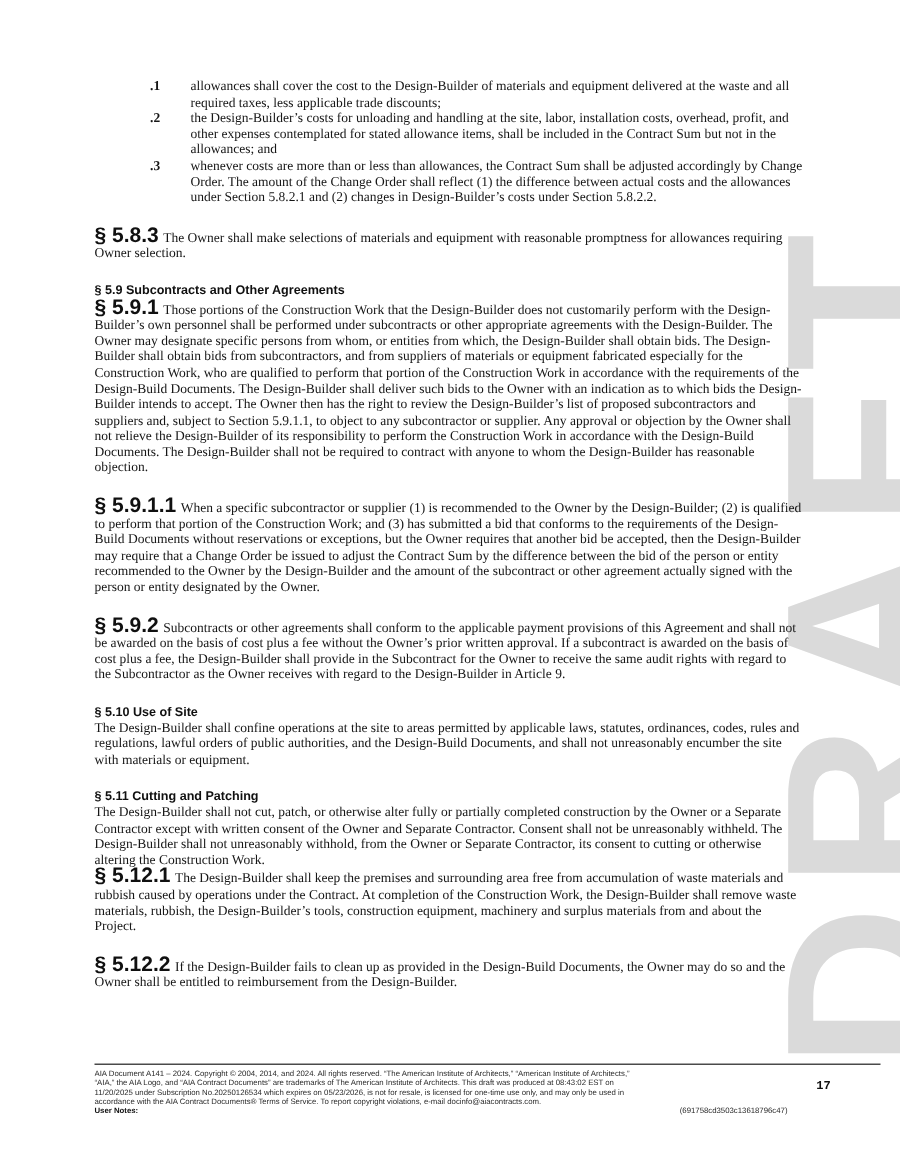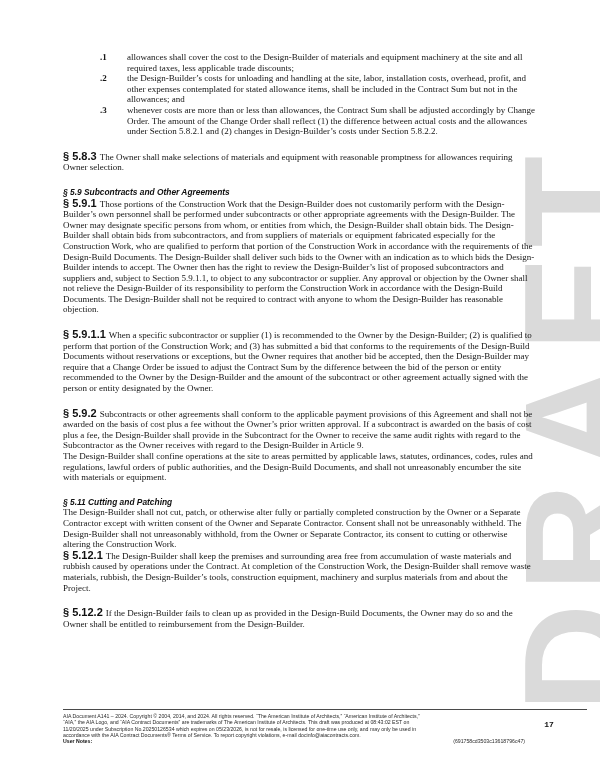--- a/index.html
+++ b/index.html
@@ -19,25 +19,25 @@
     font-size:9px; line-height:10.6px;
   }
   .list-item { display:flex; }
   .list-block { margin-left:37px; }
   .lnum { width:27px; flex:none; font-weight:bold; }
   .ltext { flex:1; }
   .para { margin:14px 0 0 0; }
   .para.tight { margin-top:0; }
   .h {
     margin:14px 0 0 0; font-family:"Liberation Sans", sans-serif;
-    font-weight:bold; font-size:8.4px; line-height:10.6px; color:#101010;font-style:italic;
+    font-weight:bold; font-size:8.4px; line-height:10.6px; color:#101010;
   }
   .plabel {
     font-family:"Liberation Sans", sans-serif; font-weight:bold;
-    font-size:11px; margin-right:3px; color:#101010;
+    font-size:14px; margin-right:3px; color:#101010;
   }
   .footer {
     position:absolute; left:63px; top:709px; width:524px; z-index:1;
     border-top:1px solid #4a4a4a; padding-top:3px; display:flex;
     font-family:"Liberation Sans", sans-serif; font-size:5.2px;
     line-height:6.3px; color:#2a2a2a;
   }
   .footer-text { width:462px; flex:none; }
   .footer-text .fline { white-space:nowrap; overflow:hidden; }
   .notes-row { display:flex; justify-content:space-between; }
@@ -53,21 +53,21 @@
 
 <div class="page">
 
   <div class="watermark">DRAFT</div>
 
   <div class="content">
 
     <div class="list-block">
       <div class="list-item">
         <span class="lnum">.1</span>
-        <span class="ltext">allowances shall cover the cost to the Design-Builder of materials and equipment machinery at the site and all required taxes, less applicable trade discounts;</span>
+        <span class="ltext">allowances shall cover the cost to the Design-Builder of materials and equipment delivered at the waste and all required taxes, less applicable trade discounts;</span>
       </div>
       <div class="list-item">
         <span class="lnum">.2</span>
         <span class="ltext">the Design-Builder’s costs for unloading and handling at the site, labor, installation costs, overhead, profit, and other expenses contemplated for stated allowance items, shall be included in the Contract Sum but not in the allowances; and</span>
       </div>
       <div class="list-item">
         <span class="lnum">.3</span>
         <span class="ltext">whenever costs are more than or less than allowances, the Contract Sum shall be adjusted accordingly by Change Order. The amount of the Change Order shall reflect (1) the difference between actual costs and the allowances under Section 5.8.2.1 and (2) changes in Design-Builder’s costs under Section 5.8.2.2.</span>
       </div>
     </div>
@@ -75,20 +75,21 @@
     <p class="para"><span class="plabel">§ 5.8.3</span><span>The Owner shall make selections of materials and equipment with reasonable promptness for allowances requiring Owner selection.</span></p>
 
     <div class="h">§ 5.9 Subcontracts and Other Agreements</div>
 
     <p class="para tight"><span class="plabel">§ 5.9.1</span><span>Those portions of the Construction Work that the Design-Builder does not customarily perform with the Design-Builder’s own personnel shall be performed under subcontracts or other appropriate agreements with the Design-Builder. The Owner may designate specific persons from whom, or entities from which, the Design-Builder shall obtain bids. The Design-Builder shall obtain bids from subcontractors, and from suppliers of materials or equipment fabricated especially for the Construction Work, who are qualified to perform that portion of the Construction Work in accordance with the requirements of the Design-Build Documents. The Design-Builder shall deliver such bids to the Owner with an indication as to which bids the Design-Builder intends to accept. The Owner then has the right to review the Design-Builder’s list of proposed subcontractors and suppliers and, subject to Section 5.9.1.1, to object to any subcontractor or supplier. Any approval or objection by the Owner shall not relieve the Design-Builder of its responsibility to perform the Construction Work in accordance with the Design-Build Documents. The Design-Builder shall not be required to contract with anyone to whom the Design-Builder has reasonable objection.</span></p>
 
     <p class="para"><span class="plabel">§ 5.9.1.1</span><span>When a specific subcontractor or supplier (1) is recommended to the Owner by the Design-Builder; (2) is qualified to perform that portion of the Construction Work; and (3) has submitted a bid that conforms to the requirements of the Design-Build Documents without reservations or exceptions, but the Owner requires that another bid be accepted, then the Design-Builder may require that a Change Order be issued to adjust the Contract Sum by the difference between the bid of the person or entity recommended to the Owner by the Design-Builder and the amount of the subcontract or other agreement actually signed with the person or entity designated by the Owner.</span></p>
 
     <p class="para"><span class="plabel">§ 5.9.2</span><span>Subcontracts or other agreements shall conform to the applicable payment provisions of this Agreement and shall not be awarded on the basis of cost plus a fee without the Owner’s prior written approval. If a subcontract is awarded on the basis of cost plus a fee, the Design-Builder shall provide in the Subcontract for the Owner to receive the same audit rights with regard to the Subcontractor as the Owner receives with regard to the Design-Builder in Article 9.</span></p>
 
+    <div class="h">§ 5.10 Use of Site</div>
     <p class="para tight">The Design-Builder shall confine operations at the site to areas permitted by applicable laws, statutes, ordinances, codes, rules and regulations, lawful orders of public authorities, and the Design-Build Documents, and shall not unreasonably encumber the site with materials or equipment.</p>
 
     <div class="h">§ 5.11 Cutting and Patching</div>
     <p class="para tight">The Design-Builder shall not cut, patch, or otherwise alter fully or partially completed construction by the Owner or a Separate Contractor except with written consent of the Owner and Separate Contractor. Consent shall not be unreasonably withheld. The Design-Builder shall not unreasonably withhold, from the Owner or Separate Contractor, its consent to cutting or otherwise altering the Construction Work.</p>
 
     <p class="para tight"><span class="plabel">§ 5.12.1</span><span>The Design-Builder shall keep the premises and surrounding area free from accumulation of waste materials and rubbish caused by operations under the Contract. At completion of the Construction Work, the Design-Builder shall remove waste materials, rubbish, the Design-Builder’s tools, construction equipment, machinery and surplus materials from and about the Project.</span></p>
 
     <p class="para"><span class="plabel">§ 5.12.2</span><span>If the Design-Builder fails to clean up as provided in the Design-Build Documents, the Owner may do so and the Owner shall be entitled to reimbursement from the Design-Builder.</span></p>
 
 

